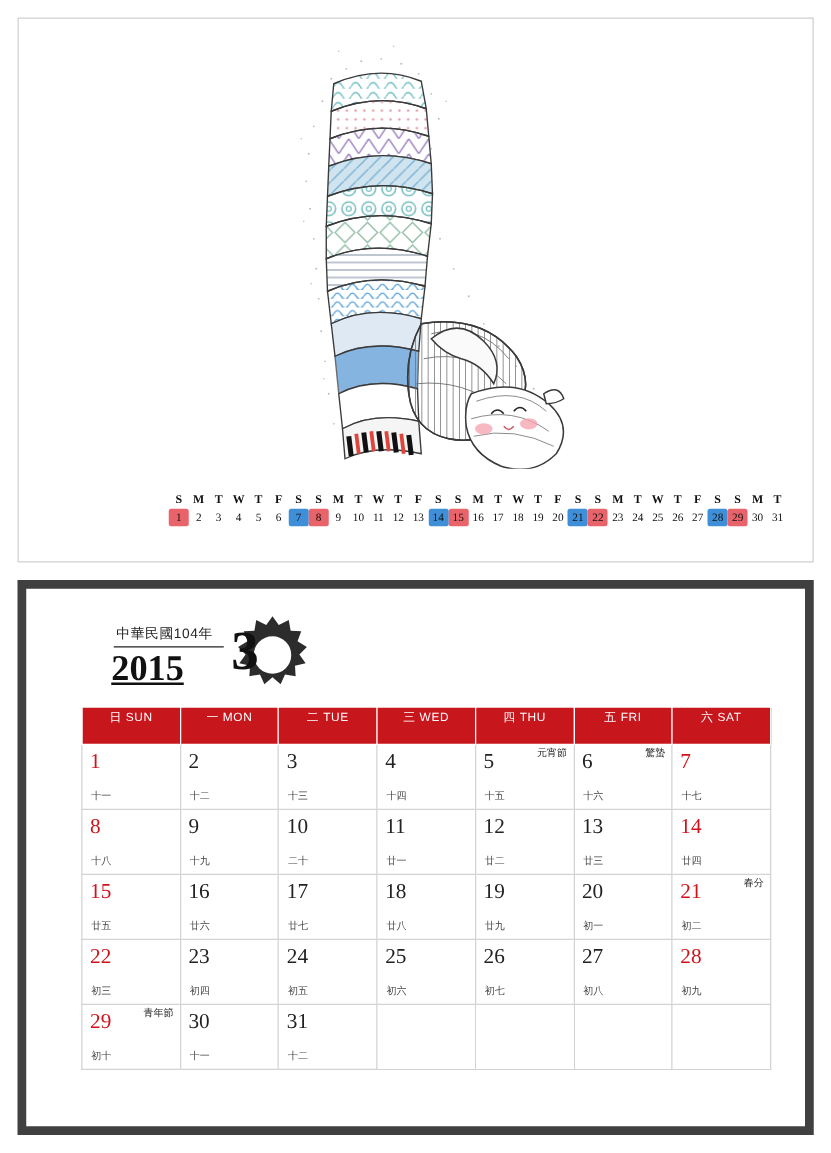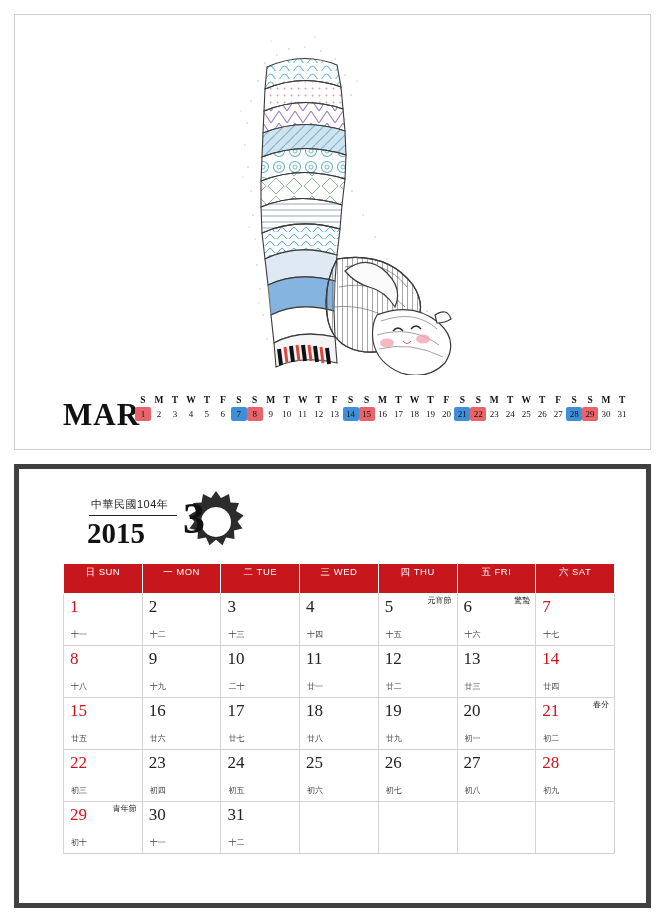--- a/index.html
+++ b/index.html
@@ -94,21 +94,21 @@
     border-radius: 2px;
   }
 
   
   .page-bottom {
     position: absolute;
     left: 14px;
     top: 464px;
     width: 637px;
     height: 444px;
-    border: 5px solid #404040;
+    border: 7px solid #404040;
     background: #fff;
     box-sizing: border-box;
   }
 
   .cal-head {
     position: absolute;
     left: 44px;
     top: 22px;
     width: 300px;
     height: 58px;
@@ -131,20 +131,21 @@
   }
   .year-big {
     position: absolute;
     left: 24px;
     top: 26px;
     font-family: "Liberation Serif", serif;
     font-size: 29px;
     font-weight: bold;
     letter-spacing: 0px;
     color: #111;
+    text-decoration: underline;
   }
   .month-gear {
     position: absolute;
     left: 118px;
     top: -4px;
     width: 70px;
     height: 70px;
   }
   .month-gear svg { display: block; }
   .month-num {
@@ -340,21 +341,20 @@
         <path d="M378 316 q5 -6 10 0" fill="none" stroke="#2a2a2a" stroke-width="1.3"></path>
         <path d="M396 314 q5 -6 10 0" fill="none" stroke="#2a2a2a" stroke-width="1.3"></path>
         <ellipse cx="372" cy="328" rx="7" ry="4.5" fill="#f4a0ae" opacity="0.75"></ellipse>
         <ellipse cx="408" cy="324" rx="7" ry="4.5" fill="#f4a0ae" opacity="0.75"></ellipse>
         <path d="M388 326 q4 5 8 0" fill="none" stroke="#d05a62" stroke-width="1.2"></path>
       </g>
     </svg>
   </div>
 
   <div class="mar-row">
-    <div class="mar-word">MAR</div>
     <div class="strip">
       <div class="strip-line dow">
           <div class="strip-cell sun">S</div>
           <div class="strip-cell">M</div>
           <div class="strip-cell">T</div>
           <div class="strip-cell">W</div>
           <div class="strip-cell">T</div>
           <div class="strip-cell">F</div>
           <div class="strip-cell sat">S</div>
           <div class="strip-cell sun">S</div>

